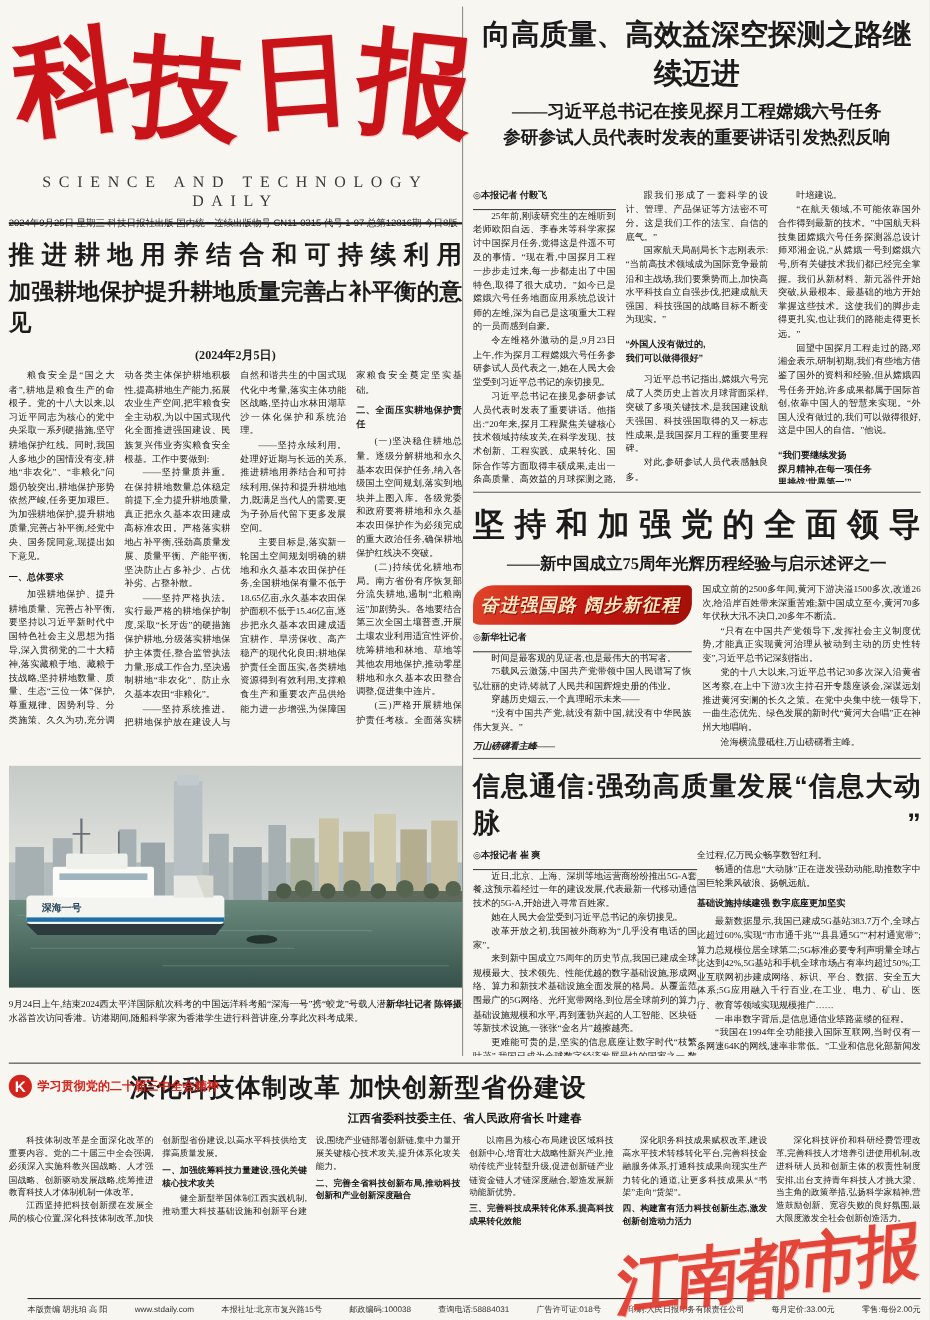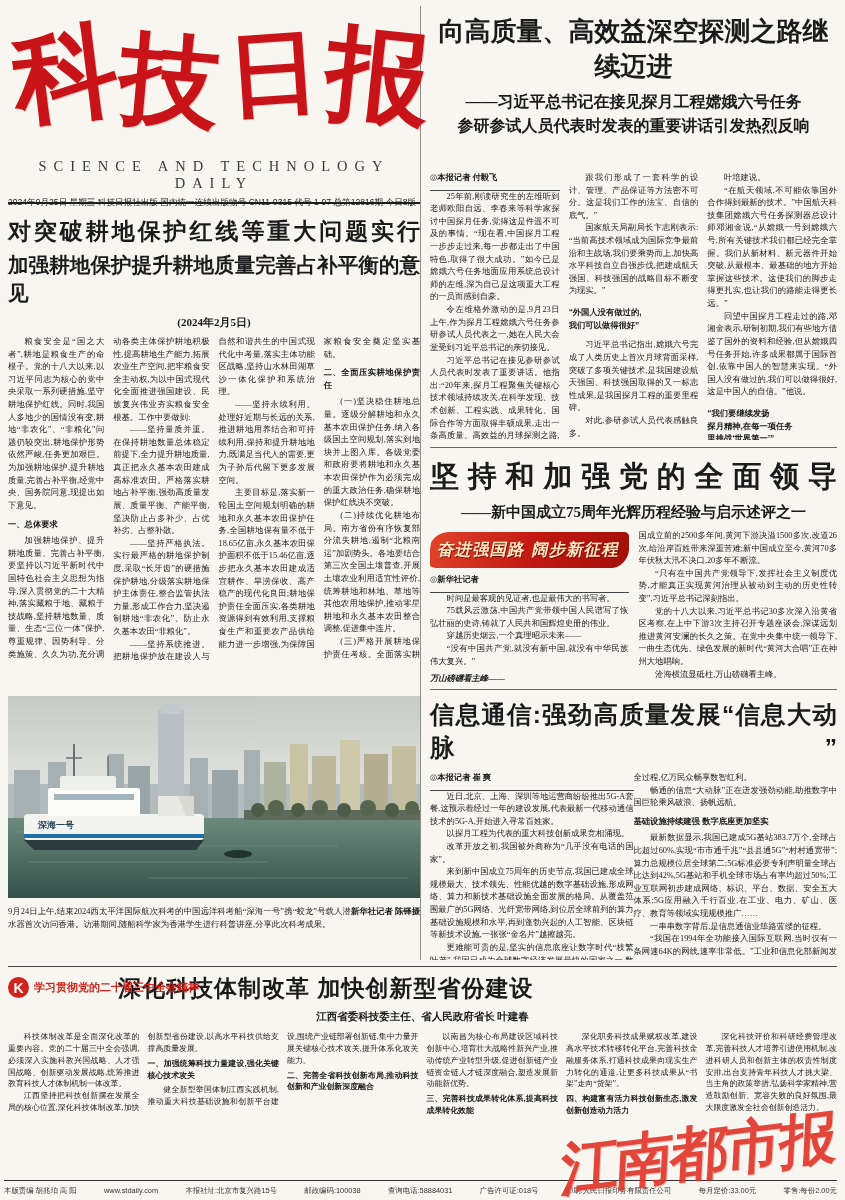--- a/index.html
+++ b/index.html
@@ -76,21 +76,21 @@
            display:flex;align-items:center;justify-content:center;}
   .badgetext{color:#d2231c;font-family:"Liberation Sans",sans-serif;font-weight:bold;font-size:11px;}
   .provhead{font-family:"Liberation Sans",sans-serif;font-weight:bold;font-size:23px;
             text-align:left;padding-left:110px;letter-spacing:1px;}
   .provby{text-align:center;font-size:10.5px;font-weight:bold;margin-top:6px;}
   .provbody{margin-top:7px;height:158px;overflow:hidden;column-count:6;column-gap:8px;}
   .provbody p{font-size:7.9px;line-height:1.5;}
   .bsub{font-family:"Liberation Sans",sans-serif;font-weight:bold;text-indent:0 !important;
         margin:3px 0 !important;}
   
-  .footer{position:absolute;left:4px;right:8px;bottom:4px;border-top:1px solid #333;
+  .footer{position:absolute;left:25px;right:8px;bottom:4px;border-top:1px solid #333;
           padding-top:5px;display:flex;justify-content:space-between;
           font-family:"Liberation Sans",sans-serif;font-size:7.4px;color:#333;}
   .calli{position:absolute;right:2px;bottom:-4px;z-index:6;color:#e1362a;
          font-family:"DejaVu Serif",serif;font-weight:bold;font-size:58px;
          transform:rotate(-7deg) skewX(-10deg);letter-spacing:-3px;opacity:.92;
          text-shadow:1px 1px 0 #e1362a55;pointer-events:none;}
 </style>
 </head>
 <body>
 
@@ -104,21 +104,21 @@
           <span class="mc1">科</span>
           <span class="mc2">技</span>
           <span class="mc3">日</span>
           <span class="mc4">报</span>
         </div>
         <div class="meng">SCIENCE AND TECHNOLOGY DAILY</div>
         <div class="mdate">2024年9月25日 星期三 科技日报社出版 国内统一连续出版物号 CN11-0315 代号 1-97 总第12816期 今日8版</div>
       </div>
 
       <div>
-        <div class="landhead1">对突破耕地保护红线等重大问题实行</div>
+        <div class="landhead1">推进耕地用养结合和可持续利用</div>
         <div class="landhead2">加强耕地保护提升耕地质量完善占补平衡的意见</div>
         <div class="landdate">(2024年2月5日)</div>
         <div class="landbody bt">
           <p>粮食安全是“国之大者”,耕地是粮食生产的命根子。党的十八大以来,以习近平同志为核心的党中央采取一系列硬措施,坚守耕地保护红线。同时,我国人多地少的国情没有变,耕地“非农化”、“非粮化”问题仍较突出,耕地保护形势依然严峻,任务更加艰巨。为加强耕地保护,提升耕地质量,完善占补平衡,经党中央、国务院同意,现提出如下意见。</p>
           <p class="sechead">一、总体要求</p>
           <p>加强耕地保护、提升耕地质量、完善占补平衡,要坚持以习近平新时代中国特色社会主义思想为指导,深入贯彻党的二十大精神,落实藏粮于地、藏粮于技战略,坚持耕地数量、质量、生态“三位一体”保护,尊重规律、因势利导、分类施策、久久为功,充分调动各类主体保护耕地积极性,提高耕地生产能力,拓展农业生产空间,把牢粮食安全主动权,为以中国式现代化全面推进强国建设、民族复兴伟业夯实粮食安全根基。工作中要做到:</p>
           <p>——坚持量质并重。在保持耕地数量总体稳定前提下,全力提升耕地质量,真正把永久基本农田建成高标准农田。严格落实耕地占补平衡,强劲高质量发展、质量平衡、产能平衡,坚决防止占多补少、占优补劣、占整补散。</p>
           <p>——坚持严格执法。实行最严格的耕地保护制度,采取“长牙齿”的硬措施保护耕地,分级落实耕地保护主体责任,整合监管执法力量,形成工作合力,坚决遏制耕地“非农化”、防止永久基本农田“非粮化”。</p>
           <p>——坚持系统推进。把耕地保护放在建设人与自然和谐共生的中国式现代化中考量,落实主体功能区战略,坚持山水林田湖草沙一体化保护和系统治理。</p>
           <p>——坚持永续利用。处理好近期与长远的关系,推进耕地用养结合和可持续利用,保持和提升耕地地力,既满足当代人的需要,更为子孙后代留下更多发展空间。</p>
@@ -275,21 +275,21 @@
       </div>
 
       <div class="secrule"></div>
 
       <div>
         <div class="infohead">信息通信:强劲高质量发展“信息大动脉”</div>
         <div class="infocols bt">
           <div class="col">
             <p class="byline">◎本报记者 崔 爽</p>
             <p>近日,北京、上海、深圳等地运营商纷纷推出5G-A套餐,这预示着经过一年的建设发展,代表最新一代移动通信技术的5G-A,开始进入寻常百姓家。</p>
-            <p>以探月工程为代表的重大科技创新成果竞相涌现。</p>
+            <p>她在人民大会堂受到习近平总书记的亲切接见。</p>
             <p>改革开放之初,我国被外商称为“几乎没有电话的国家”。</p>
             <p>来到新中国成立75周年的历史节点,我国已建成全球规模最大、技术领先、性能优越的数字基础设施,形成网络、算力和新技术基础设施全面发展的格局。从覆盖范围最广的5G网络、光纤宽带网络,到位居全球前列的算力基础设施规模和水平,再到蓬勃兴起的人工智能、区块链等新技术设施,一张张“金名片”越擦越亮。</p>
             <p>更难能可贵的是,坚实的信息底座让数字时代“枝繁叶茂”,我国已成为全球数字经济发展最快的国家之一,数字经济规模稳居世界第二,数字技术融入经济社会发展的各领域、</p>
           </div>
           <div class="col">
             <p style="text-indent:0">全过程,亿万民众畅享数智红利。</p>
             <p>畅通的信息“大动脉”正在迸发强劲动能,助推数字中国巨轮乘风破浪、扬帆远航。</p>
             <p class="infosub">基础设施持续建强 数字底座更加坚实</p>
             <p>最新数据显示,我国已建成5G基站383.7万个,全球占比超过60%,实现“市市通千兆”“县县通5G”“村村通宽带”;算力总规模位居全球第二;5G标准必要专利声明量全球占比达到42%,5G基站和手机全球市场占有率均超过50%;工业互联网初步建成网络、标识、平台、数据、安全五大体系;5G应用融入千行百业,在工业、电力、矿山、医疗、教育等领域实现规模推广……</p>
             <p>一串串数字背后,是信息通信业筚路蓝缕的征程。</p>

